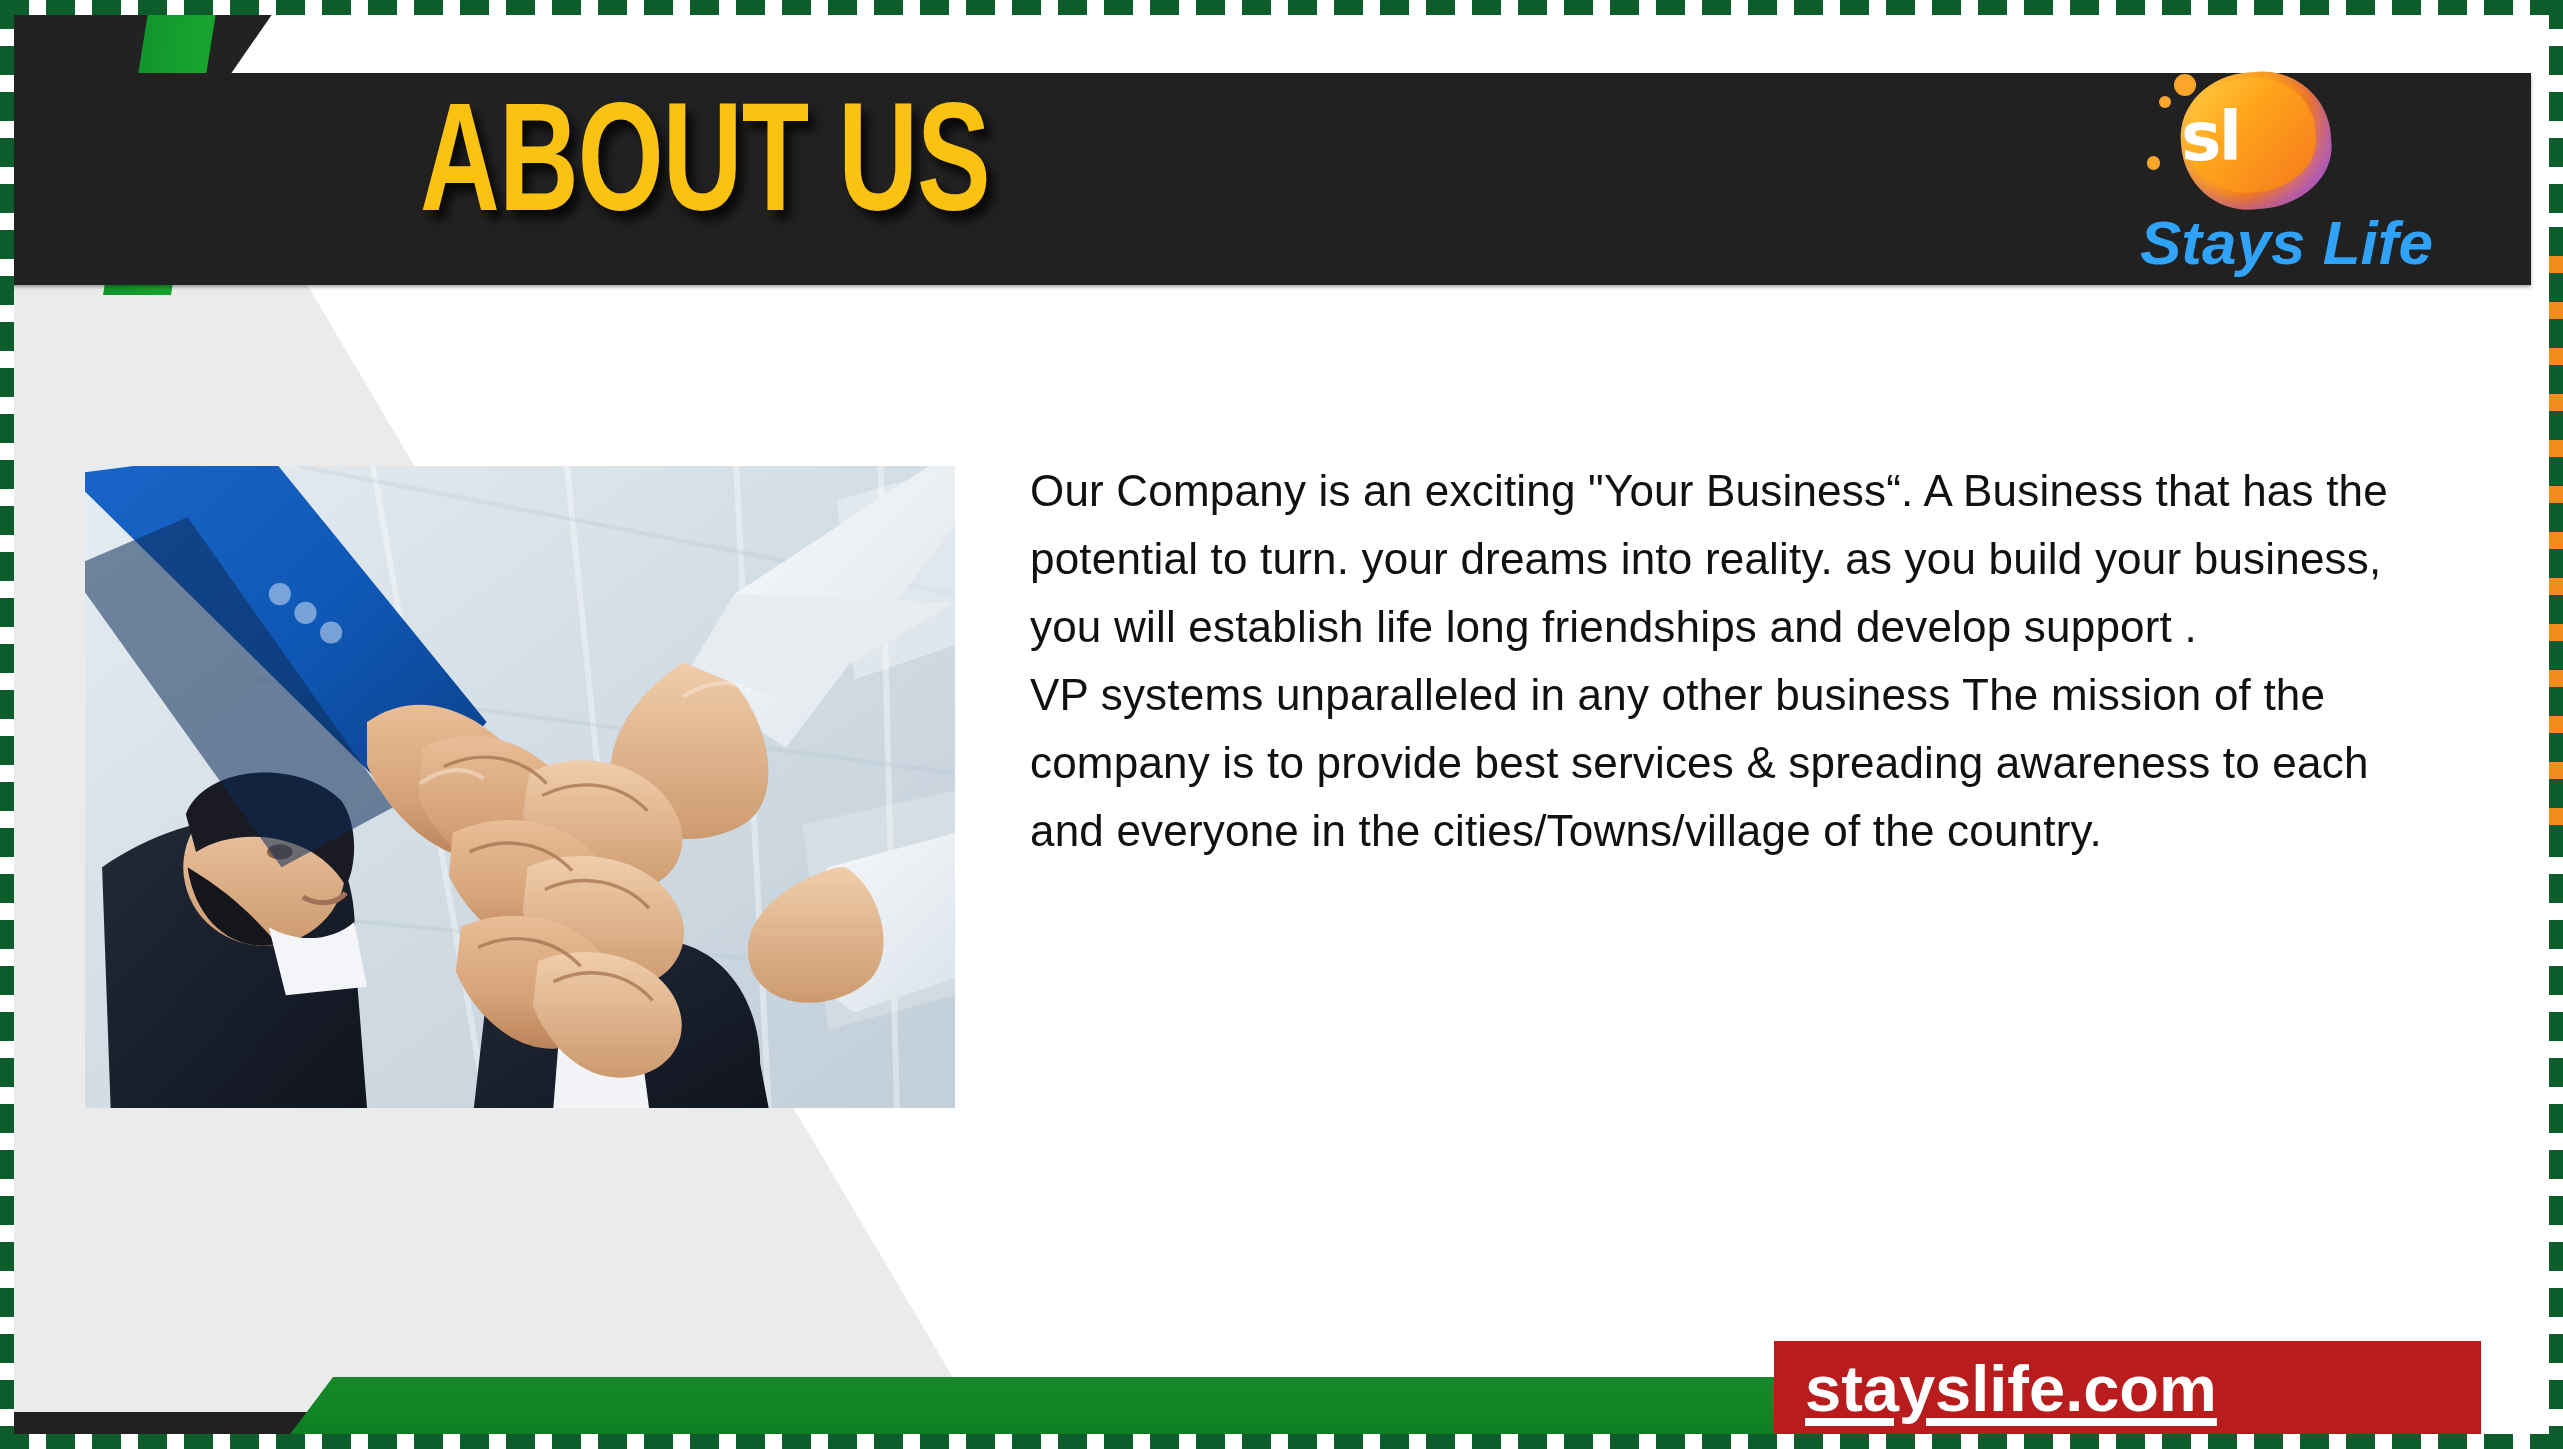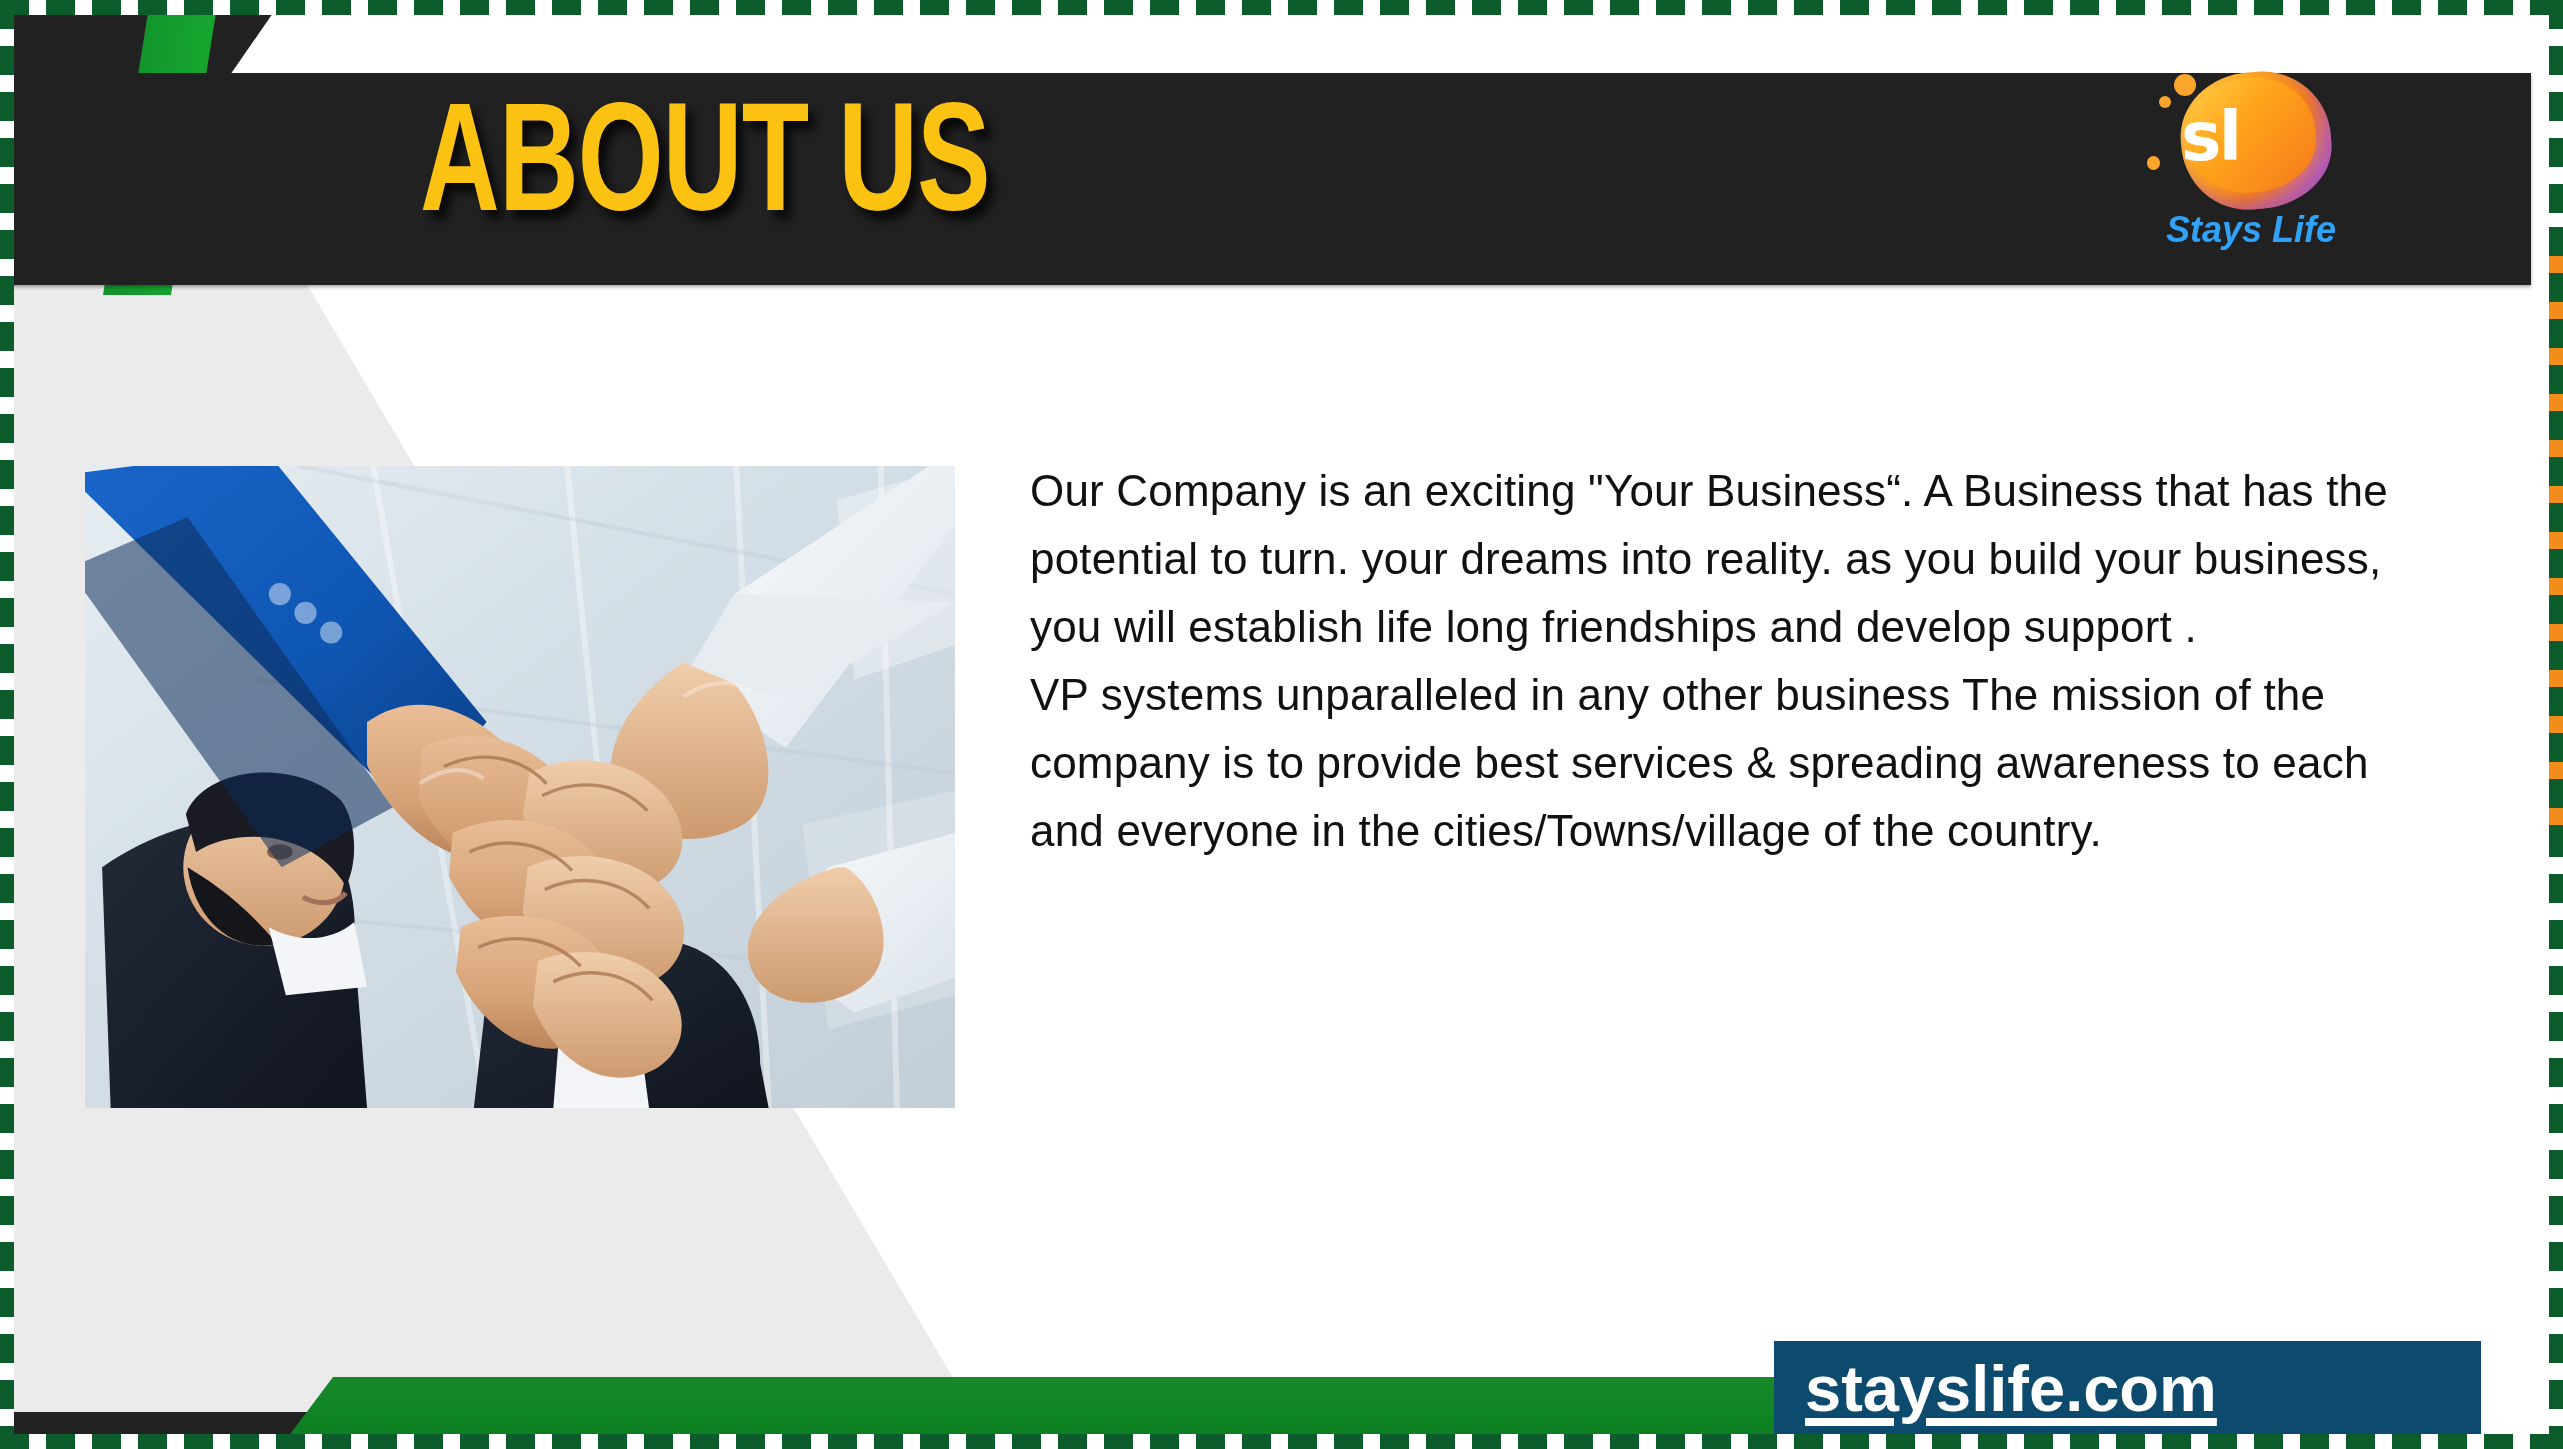--- a/index.html
+++ b/index.html
@@ -126,21 +126,21 @@
     letter-spacing: -2.6px;
   }
   .logo-dot { position: absolute; border-radius: 50%; background: #fba52a; }
   .logo-dot.d1 { top: 6.8px; left: 34px; width: 22px; height: 22px; }
   .logo-dot.d2 { top: 29px; left: 19px; width: 12px; height: 12px; }
   .logo-dot.d3 { top: 89px; left: 6.8px; width: 13.7px; height: 13.7px; }
   .logo-text {
     position: absolute;
     top: 145px; left: 0; width: 222px;
     text-align: center;
-    font-size: 36px;
+    font-size: 62px;
     font-weight: bold;
     font-style: italic;
     color: #30a2f7;
     line-height: 1;
     white-space: nowrap;
   }
 
   
   .photo {
     position: absolute; z-index: 30;
@@ -172,21 +172,21 @@
   }
   .bottom-green-band {
     position: absolute; z-index: 41;
     left: 282px; top: 1377px; width: 1504px; height: 68px;
     background: linear-gradient(to bottom, #17882a 0%, #0f8524 55%, #0d7a21 100%);
     clip-path: polygon(51px 0, 1504px 0, 1504px 68px, 0 68px);
   }
   .footer-box {
     position: absolute; z-index: 45;
     left: 1774px; top: 1341px; width: 707px; height: 104px;
-    background: #0c4a6e;
+    background: #b91c1c;
   }
   .footer-link {
     position: absolute;
     top: 15.4px; left: 31px;
     font-size: 65px;
     font-weight: bold;
     color: #ffffff;
     text-decoration: underline;
     text-decoration-thickness: 7.7px;
     text-underline-offset: 6.8px;

